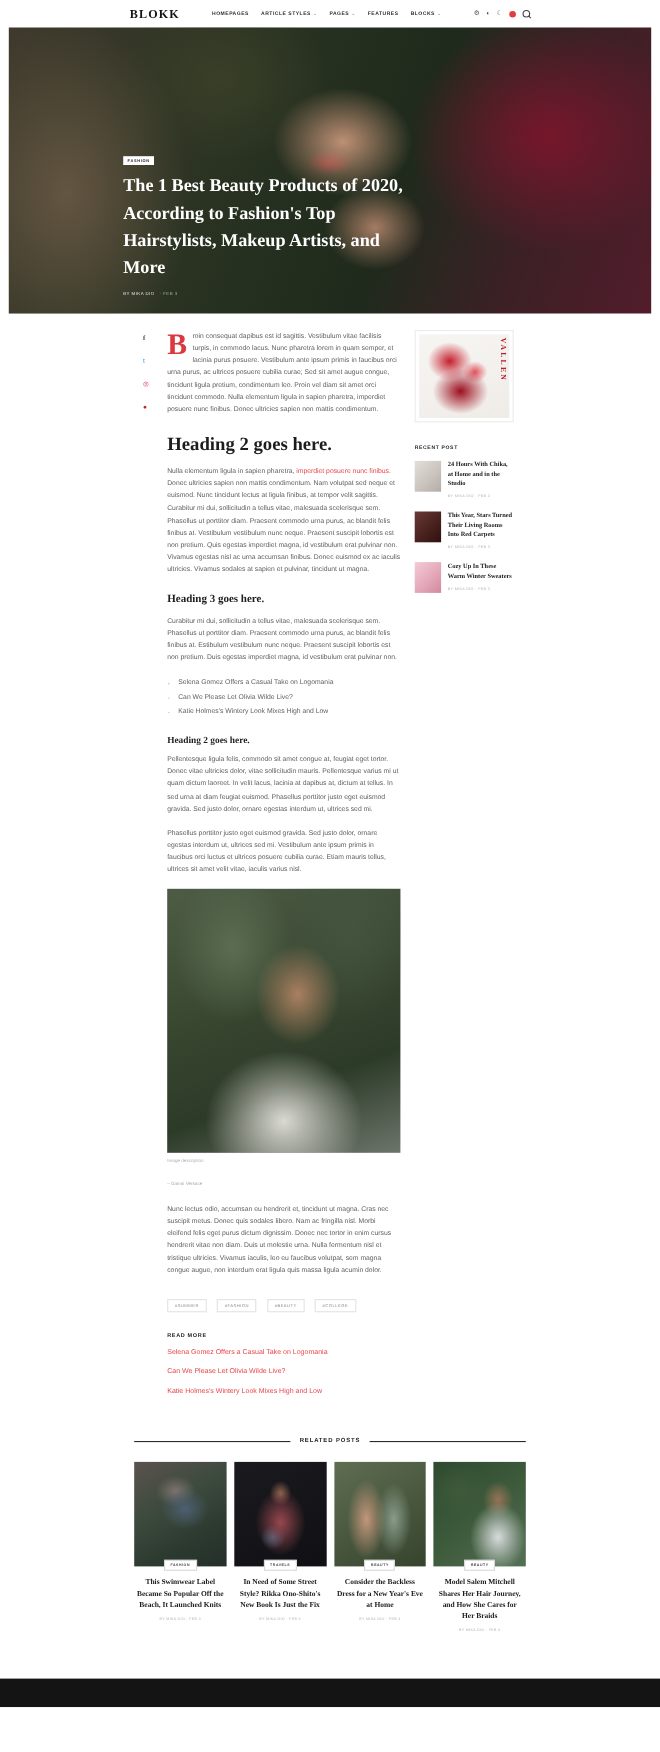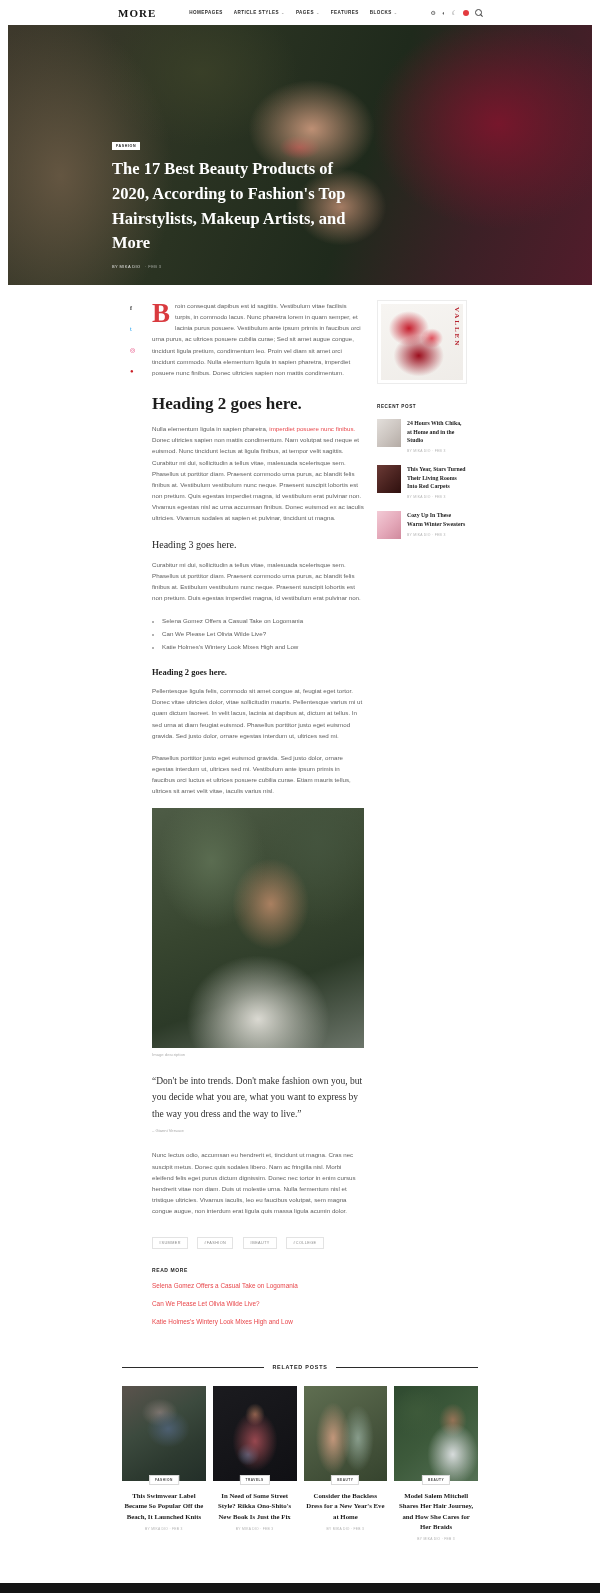--- a/index.html
+++ b/index.html
@@ -43,21 +43,21 @@
   .s-tw{color:#1da1f2;}
   .s-ig{color:#e1306c;}
   .s-pin{color:#cb1f27;}
   article{width:212px;}
   .sidebar{width:90px;margin-left:13px;}
 
   
   .dropcap{float:left;font-family:"Liberation Serif","DejaVu Serif",serif;font-size:27px;line-height:.85;color:#d93a3f;margin:2px 5px 0 0;font-weight:bold;}
   article p{font-size:6.2px;line-height:1.8;color:#5e5e5e;margin:0 0 11px;}
   article h2{font-family:"Liberation Serif","DejaVu Serif",serif;font-size:17px;color:#1d1d1d;margin:16px 0 9px;font-weight:bold;}
-  article h3{font-family:"Liberation Serif","DejaVu Serif",serif;font-size:10px;color:#1d1d1d;margin:15px 0 9px;font-weight:normal;}
+  article h3{font-family:"Liberation Serif","DejaVu Serif",serif;font-size:10px;color:#1d1d1d;margin:15px 0 9px;font-weight:bold;}
   article h4{font-family:"Liberation Serif","DejaVu Serif",serif;font-size:8.5px;color:#1d1d1d;margin:14px 0 8px;font-weight:bold;}
   .redlink{color:#e8474b;}
   article ul{margin:0 0 12px;padding-left:10px;}
   article li{font-size:6.2px;line-height:2.1;color:#5e5e5e;}
   article li::marker{color:#999;font-size:5px;}
   .photo{width:212px;height:240px;margin:6px 0 4px;
     background:
       radial-gradient(55px 65px at 56% 40%, rgba(176,131,99,.95), rgba(176,131,99,0) 70%),
       radial-gradient(75px 95px at 28% 22%, rgba(92,110,82,.95), rgba(92,110,82,0) 72%),
       radial-gradient(85px 115px at 78% 14%, rgba(68,84,62,.95), rgba(68,84,62,0) 75%),
@@ -115,21 +115,21 @@
   .card-title{font-family:"Liberation Serif","DejaVu Serif",serif;font-size:6.8px;line-height:1.5;color:#1d1d1d;font-weight:bold;margin:0 2px 5px;}
   .card-byline{font-size:3.3px;color:#b3b3b3;letter-spacing:.3px;}
 
   
   .footer{margin-top:42px;background:#141414;padding:26px 120px 0;}
 </style>
 </head>
 <body>
 
 <header class="site-header">
-  <div class="logo">MORE</div>
+  <div class="logo">BLOKK</div>
   <nav class="main-nav">
     <a>
         <span>HOMEPAGES</span>
       </a>
     <a>
         <span>ARTICLE STYLES</span>
         <span class="caret">⌄</span>
       </a>
     <a>
         <span>PAGES</span>
@@ -148,21 +148,21 @@
     <span class="ic">◐</span>
     <span class="ic">☾</span>
     <span class="cart-dot"></span>
     <span class="search-ico"></span>
   </div>
 </header>
 
 <section class="hero">
   <div class="hero-inner">
     <span class="hero-badge">FASHION</span>
-    <h1 class="hero-title">The 17 Best Beauty Products of 2020, According to Fashion's Top Hairstylists, Makeup Artists, and More</h1>
+    <h1 class="hero-title">The 1 Best Beauty Products of 2020, According to Fashion's Top Hairstylists, Makeup Artists, and More</h1>
     <div class="hero-byline">
       <span>BY MIKA DIO</span>
       <span class="meta">· FEB 3</span>
     </div>
   </div>
 </section>
 
 <div class="main">
 
   <aside class="share-col">
@@ -189,21 +189,20 @@
 
     <h4>Heading 2 goes here.</h4>
     <p>Pellentesque ligula felis, commodo sit amet congue at, feugiat eget tortor. Donec vitae ultricies dolor, vitae sollicitudin mauris. Pellentesque varius mi ut quam dictum laoreet. In velit lacus, lacinia at dapibus at, dictum at tellus. In sed urna at diam feugiat euismod. Phasellus porttitor justo eget euismod gravida. Sed justo dolor, ornare egestas interdum ut, ultrices sed mi.</p>
     <p>Phasellus porttitor justo eget euismod gravida. Sed justo dolor, ornare egestas interdum ut, ultrices sed mi. Vestibulum ante ipsum primis in faucibus orci luctus et ultrices posuere cubilia curae. Etiam mauris tellus, ultrices sit amet velit vitae, iaculis varius nisl.</p>
 
     <figure>
       <div class="photo"></div>
       <figcaption>Image description</figcaption>
     </figure>
 
-    <blockquote>“Don't be into trends. Don't make fashion own you, but you decide what you are, what you want to express by the way you dress and the way to live.”</blockquote>
     <span class="quote-author">– Gianni Versace</span>
 
     <p>Nunc lectus odio, accumsan eu hendrerit et, tincidunt ut magna. Cras nec suscipit metus. Donec quis sodales libero. Nam ac fringilla nisl. Morbi eleifend felis eget purus dictum dignissim. Donec nec tortor in enim cursus hendrerit vitae non diam. Duis ut molestie urna. Nulla fermentum nisl et tristique ultricies. Vivamus iaculis, leo eu faucibus volutpat, sem magna congue augue, non interdum erat ligula quis massa ligula acumin dolor.</p>
 
     <div class="tags">
       <span class="tag">#SUMMER</span>
       <span class="tag">#FASHION</span>
       <span class="tag">#BEAUTY</span>
       <span class="tag">#COLLEGE</span>
     </div>

